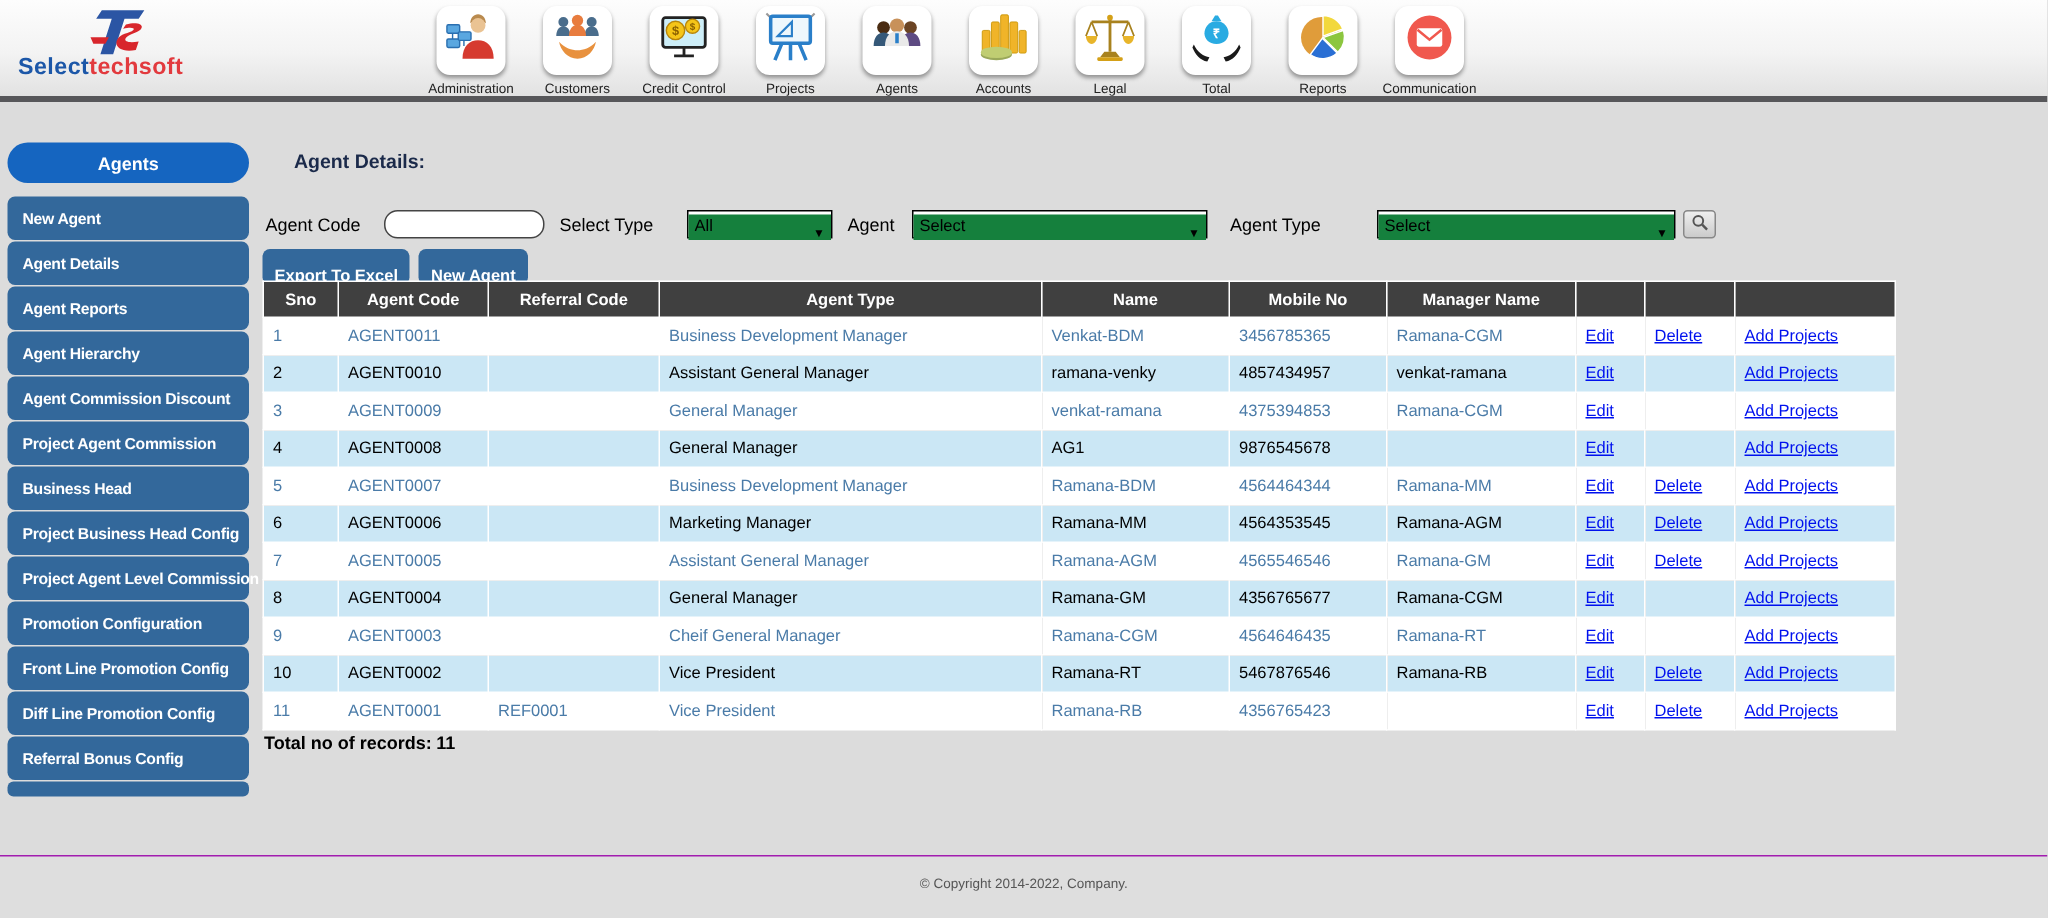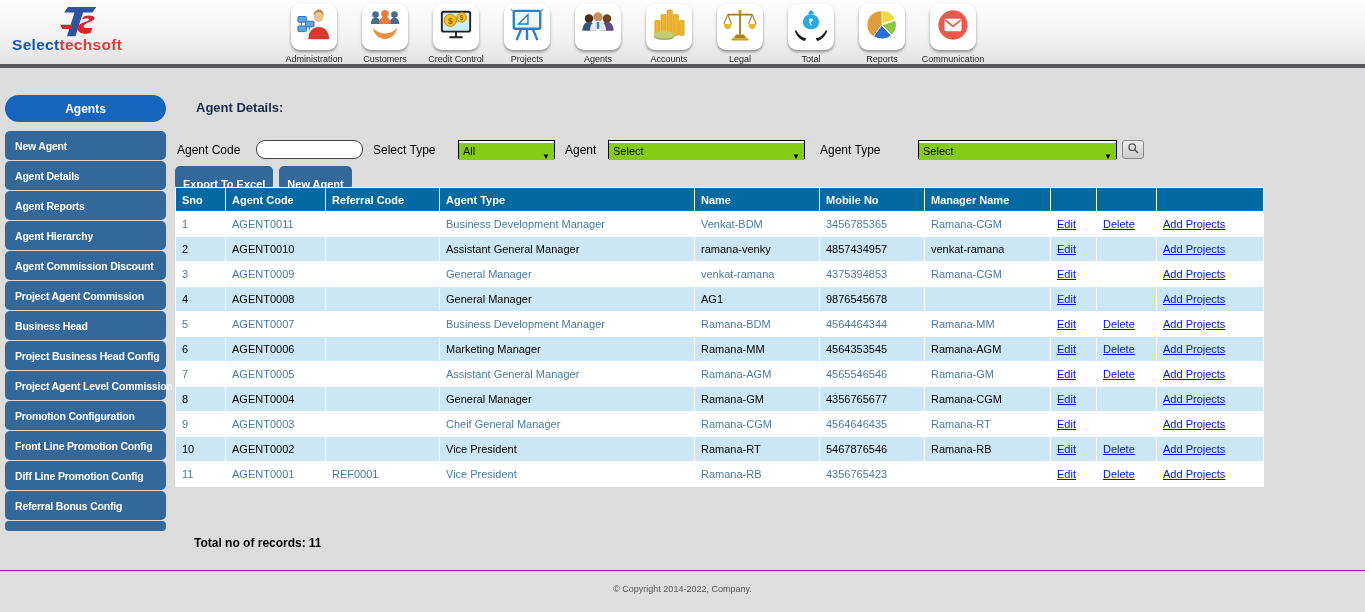--- a/index.html
+++ b/index.html
@@ -47,44 +47,44 @@
   .filters { position:absolute; top:45px; left:0; height:22px; width:100%; }
   .flabel { position:absolute; top:3px; font-size:12px; color:#000; white-space:nowrap; }
   .ftext {
     position:absolute; left:81px; top:0; width:107px; height:19px;
     border:1.5px solid #444; border-radius:9px; background:#fff; font-size:11px; padding:0 7px;
     font-family:inherit;
   }
   .selwrap { position:absolute; top:0; height:19px; background:#fff; border:1px solid #000; }
   .fsel {
     appearance:none; -webkit-appearance:none; border:0; width:100%; height:100%;
-    font-size:11px; padding:0 16px 0 4px; background:#84cc16; font-family:inherit;
+    font-size:11px; padding:0 16px 0 4px; background:#15803d; font-family:inherit;
   }
   .caret { position:absolute; right:4px; top:4px; pointer-events:none; }
   .caret::before { content:"▼"; font-size:8px; color:#000; }
   .search-btn {
     position:absolute; left:947px; top:0; width:22px; height:19px;
     background:linear-gradient(#efefef,#cbcbcb); border:1px solid #888; border-radius:3px;
     display:flex; align-items:center; justify-content:center; cursor:pointer; padding:0;
   }
   .btn-row { position:absolute; top:71px; left:0; display:flex; gap:6px; }
   .blue-btn {
     background:#33689b; color:#fff; font-weight:bold; font-size:11px; border:0;
     border-radius:5px; padding:12px 8px; height:17px; cursor:pointer; font-family:inherit;
   }
   .agents-table { position:absolute; top:92px; left:0; border-collapse:collapse; table-layout:fixed; width:1088px; }
   .agents-table th {
-    background:#0369a1; color:#fff; font-size:11px; font-weight:bold; text-align:left;
+    background:#404040; color:#fff; font-size:11px; font-weight:bold; text-align:center;
     height:24px; padding:0 6px; border:1px solid #fff;
   }
   .agents-table td { font-size:11px; height:25px; padding:0 6px; border:1px solid #fff; white-space:nowrap; overflow:hidden; }
   .agents-table tbody tr:nth-child(odd)  { background:#ffffff; color:#4a7ba8; }
   .agents-table tbody tr:nth-child(even) { background:#cbe7f5; color:#000; }
   a.lnk { color:#0011ee; text-decoration:underline; cursor:pointer; }
-  .total { position:absolute; top:393px; left:19px; font-size:12px; font-weight:bold; color:#000;margin-top:48px; }
+  .total { position:absolute; top:393px; left:1px; font-size:12px; font-weight:bold; color:#000; }
   .total span { margin-right:3px; }
   
   .footer {
     position:absolute; left:0; top:570px; width:1365px; height:42px;
     border-top:1px solid #a21caf; background:#dedede;
     text-align:center; font-size:9px; color:#555; padding-top:13px;
   }
 </style>
 </head>
 <body>

